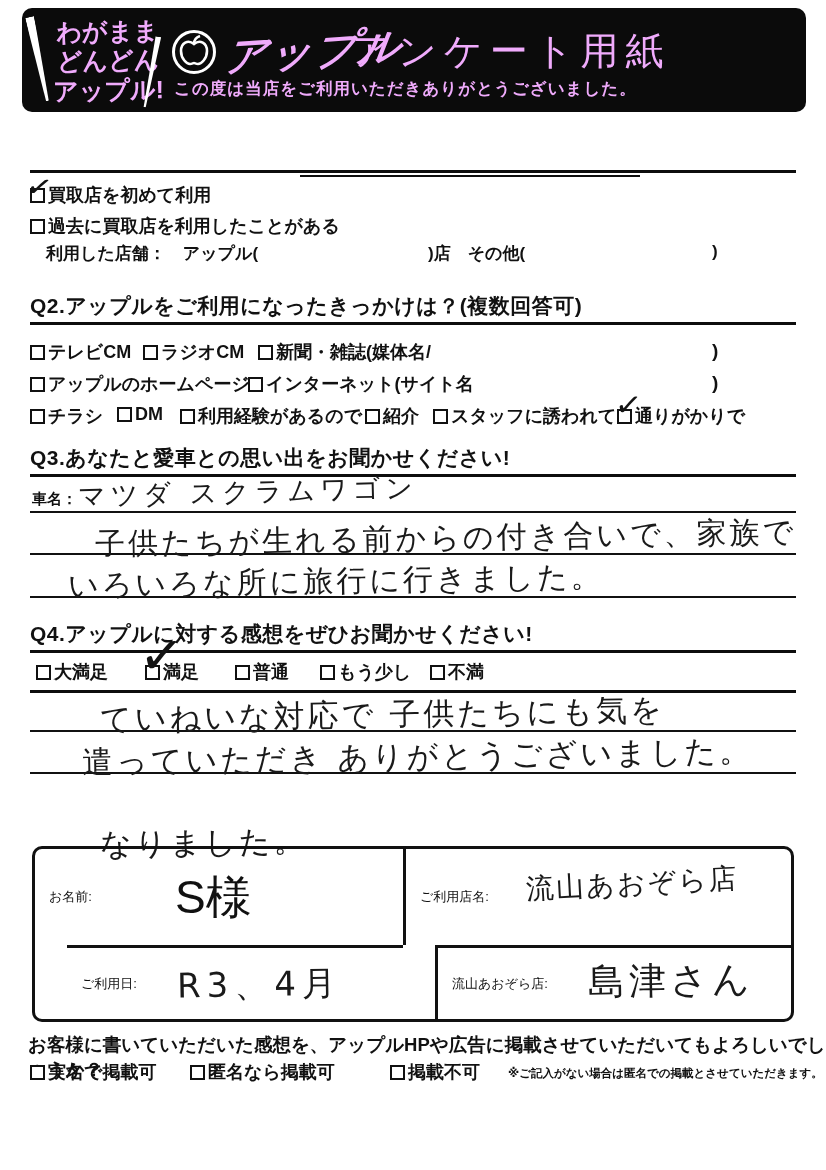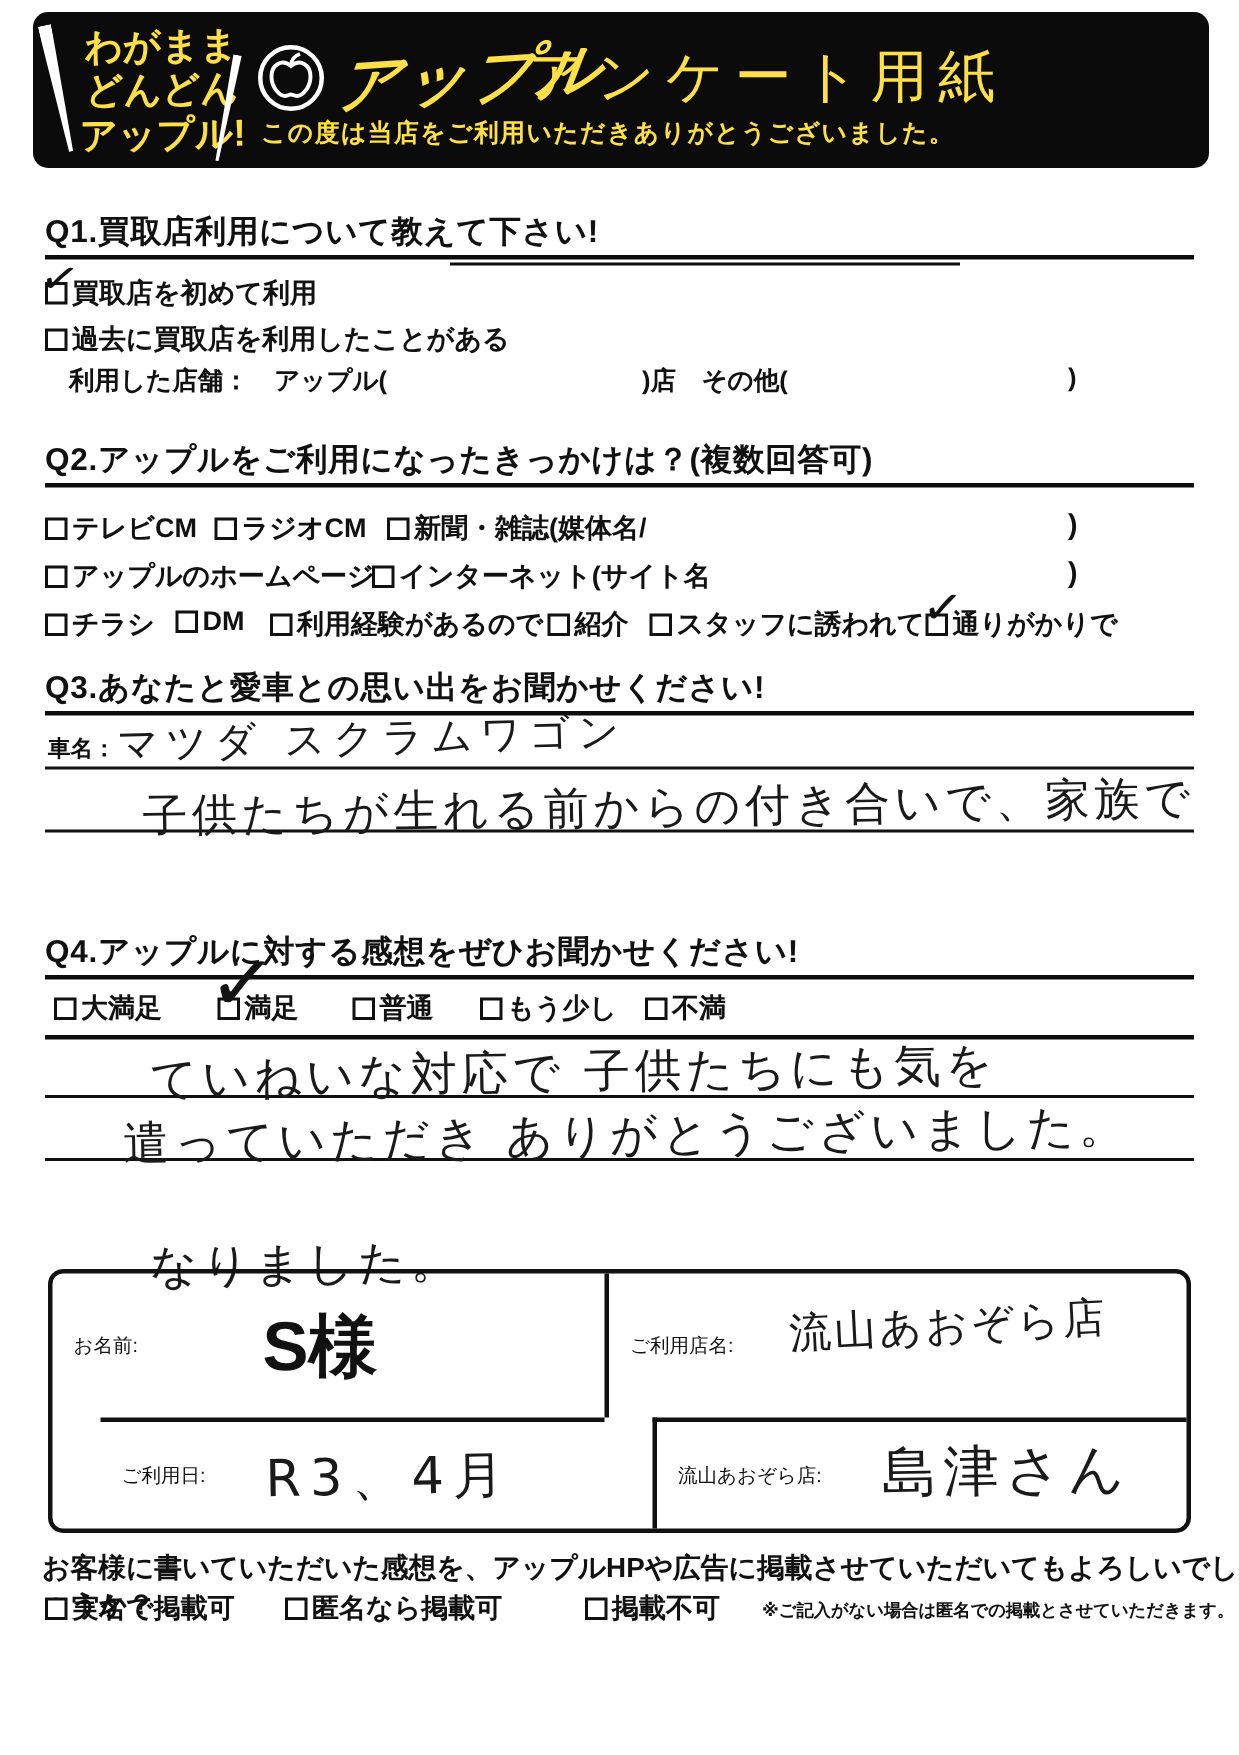--- a/index.html
+++ b/index.html
@@ -5,21 +5,21 @@
   * { margin:0; padding:0; box-sizing:border-box; }
   html,body { background:#e8e8e8; }
   .page {
     position:relative; width:826px; height:1170px; margin:0 auto;
     background:#ffffff; color:#111;
     font-family:"Liberation Sans","DejaVu Sans",sans-serif;
     overflow:hidden;
   }
   
   .banner { position:absolute; left:22px; top:8px; width:784px; height:104px;
-            background:#0b0b0b; border-radius:10px; color:#fde047; }
+            background:#0b0b0b; border-radius:10px; color:#f0abfc; }
   .slogan { position:absolute; left:30px; top:9px; width:112px; text-align:center;
             font-weight:bold; font-size:25px; line-height:1.17; transform:rotate(-1deg); }
   .wedge { position:absolute; background:#fff; }
   .wedge-l { left:12px; top:8px; width:9px; height:86px; transform:rotate(-12deg);
              clip-path:polygon(0 0,100% 0,65% 100%,35% 100%); }
   .wedge-r { left:126px; top:28px; width:7px; height:72px; transform:rotate(11deg);
              clip-path:polygon(10% 0,90% 0,65% 100%,35% 100%); }
   .apple-icon-svg { position:absolute; left:148px; top:20px; width:48px; height:48px; }
   .brand { position:absolute; left:204px; top:16px; font-size:41px; font-weight:bold;
            font-style:italic; transform:skewX(-12deg) rotate(-4deg); letter-spacing:2px; }
@@ -56,21 +56,21 @@
                transform:rotate(-1deg); }
   
   .info-table { position:absolute; left:32px; top:846px; width:762px; height:176px;
                 border:3px solid #111; border-radius:10px; display:grid;
                 grid-template-columns:368px 1fr; grid-template-rows:96px 1fr; }
   .cell { position:relative; border:0 solid #111; }
   .cell-r { border-left:3px solid #111; }
   .cell-b { border-top:3px solid #111;margin-left:32px; }
   .cell-label { position:absolute; left:14px; top:50%; transform:translateY(-50%);
                 font-size:13px; font-weight:normal; white-space:nowrap; }
-  .val-name { position:absolute; left:140px; top:18px; font-size:46px; font-weight:700; }
+  .val-name { position:absolute; left:140px; top:18px; font-size:46px; font-weight:400; }
   .val-shop { position:absolute; left:120px; top:16px; font-size:28px; letter-spacing:2px;
               transform:rotate(-3deg); }
   .val-date { position:absolute; left:110px; top:14px; font-size:34px; letter-spacing:6px;
               transform:rotate(-1deg); }
   .val-staff { position:absolute; left:150px; top:8px; font-size:37px; letter-spacing:4px;
                transform:rotate(-1deg); }
   
   .consent-q { position:absolute; left:28px; top:1032px; font-size:18.5px; font-weight:bold; }
   .consent-note { position:absolute; left:508px; top:1066px; font-size:11.5px; font-weight:bold; }
   .address { position:absolute; left:200px; right:30px; top:1094px; font-size:13.5px;
@@ -92,21 +92,20 @@
     <svg class="apple-icon-svg" viewBox="0 0 48 48">
       <circle cx="24" cy="24" r="20.5" fill="none" stroke="#fff" stroke-width="3"></circle>
       <path d="M24 16 c-6-5 -13-1 -13 7 c0 8 6 13 9 13 c2 0 3-1 4-1 c1 0 2 1 4 1 c3 0 9-5 9-13 c0-8 -7-12 -13-7 z" fill="none" stroke="#fff" stroke-width="2.6"></path>
       <path d="M24 16 q0-6 6-8" fill="none" stroke="#fff" stroke-width="2.6"></path>
     </svg>
     <div class="brand">アップル</div>
     <div class="form-title">アンケート用紙</div>
     <div class="subtitle">この度は当店をご利用いただきありがとうございました。</div>
   </div>
 
-  <div class="q-title" style="top:140px">Q1.買取店利用について教えて下さい!</div>
   <div class="hr" style="top:170px"></div>
   <div class="hr-frag" style="left:300px; top:175px; width:340px"></div>
 
   <div class="cbrow" style="top:183px">
     <span class="cb" style="left:30px">
       <span class="cbwrap"><span class="box"></span><span class="check check-q1">✓</span></span><span>買取店を初めて利用</span>
     </span>
   </div>
   <div class="cbrow" style="top:214px">
     <span class="cb" style="left:30px">
@@ -169,20 +168,23 @@
   <div class="q-title" style="top:444px">Q3.あなたと愛車との思い出をお聞かせください!</div>
   <div class="hr" style="top:474px"></div>
 
   <div class="car-row">
     <span class="car-label">車名：</span>
     <span class="car-value hw">マツダ スクラムワゴン</span>
   </div>
   <div class="wline" style="top:513px">
     <span class="hw" style="left:65px">子供たちが生れる前からの付き合いで、家族で</span>
   </div>
+  <div class="wline" style="top:556px">
+    <span class="hw" style="left:38px">いろいろな所に旅行に行きました。</span>
+  </div>
 
   <div class="q-title" style="top:620px">Q4.アップルに対する感想をぜひお聞かせください!</div>
   <div class="hr" style="top:650px"></div>
 
   <div class="cbrow" style="top:660px">
     <span class="cb" style="left:36px">
       <span class="cbwrap"><span class="box"></span></span><span>大満足</span>
     </span>
     <span class="cb" style="left:145px">
       <span class="cbwrap"><span class="box"></span><span class="check check-q4">✓</span></span><span>満足</span>

